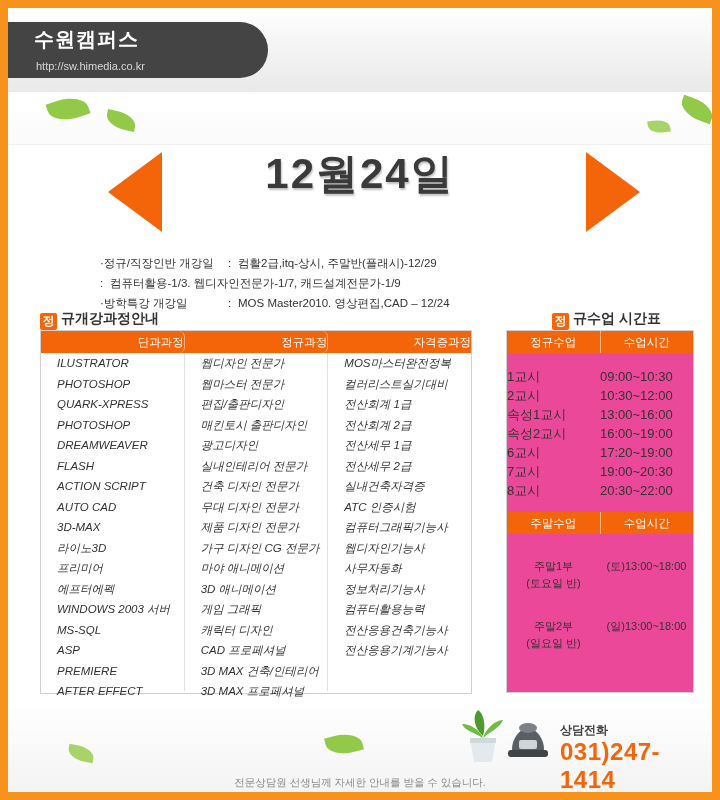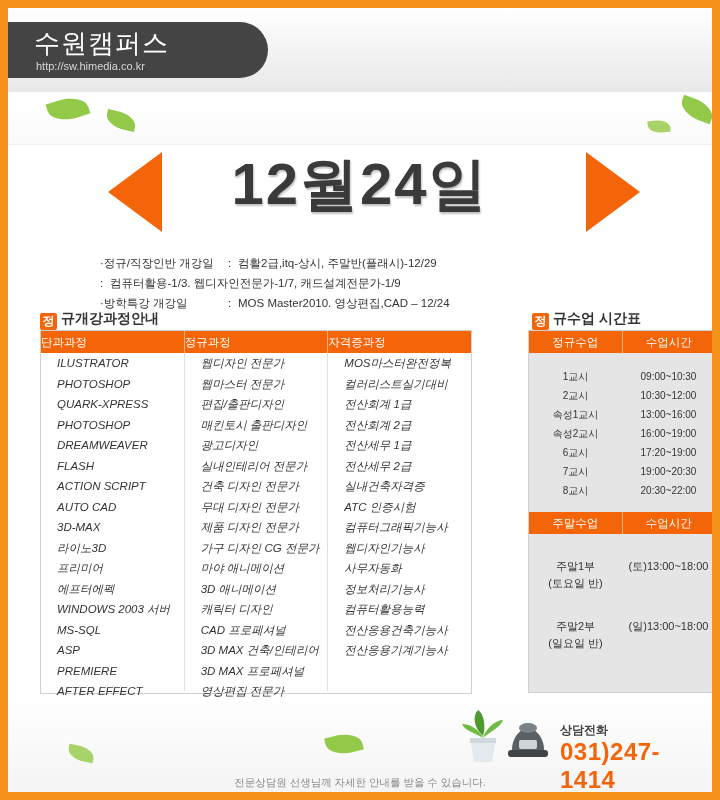--- a/index.html
+++ b/index.html
@@ -19,21 +19,21 @@
     position:absolute;left:0;top:0;width:704px;height:84px;
     background:linear-gradient(to bottom,#ffffff 0%,#f2f2f2 55%,#e9e9e9 100%);
   }
   .hdr-tab{
     position:absolute;left:0;top:14px;width:260px;height:56px;
     background:#444444;
     border-top-right-radius:30px;border-bottom-right-radius:30px;
   }
   .hdr-title{
     position:absolute;left:26px;top:18px;
-    color:#ffffff;font-size:26px;font-weight:normal;letter-spacing:1px;
+    color:#ffffff;font-size:20px;font-weight:bold;letter-spacing:1px;
   }
   .hdr-url{
     position:absolute;left:28px;top:52px;
     color:#d8d8d8;font-size:11px;
   }
   
   .leaf{position:absolute;background:#7dc242;border-radius:0 70% 0 70%;opacity:.95;}
   .leaf.l1{left:40px;top:90px;width:40px;height:22px;transform:rotate(-18deg);background:#8cc63f;}
   .leaf.l2{left:98px;top:104px;width:30px;height:17px;transform:rotate(12deg);background:#8cc63f;}
   .leaf.l3{left:672px;top:92px;width:34px;height:19px;transform:rotate(20deg);background:#8cc63f;}
@@ -54,70 +54,71 @@
     border-top:40px solid transparent;border-bottom:40px solid transparent;
     border-right:54px solid #f4650a;
   }
   .arrow-right{
     left:578px;
     border-top:40px solid transparent;border-bottom:40px solid transparent;
     border-left:54px solid #f4650a;
   }
   .hero-date{
     position:absolute;left:0;top:10px;width:704px;text-align:center;
-    font-size:58px;font-weight:bold;color:#3a3a3a;letter-spacing:2px;
+    font-size:42px;font-weight:bold;color:#3a3a3a;letter-spacing:2px;
     text-shadow:1px 2px 2px rgba(0,0,0,.25);
   }
   
   .notices{position:absolute;left:92px;top:246px;width:560px;}
   .notice-row{display:flex;font-size:11.5px;color:#333;line-height:18px;margin-bottom:2px;}
   .notice-label{width:128px;white-space:nowrap;}
   .notice-colon{width:10px;}
   .notice-text{flex:1;white-space:nowrap;}
   
   .sec-head{position:absolute;font-size:14px;font-weight:bold;color:#333;}
   .sec-head .badge{
     display:inline-block;background:#f4650a;color:#fff;
     width:17px;height:17px;line-height:17px;text-align:center;
     font-size:12px;border-radius:2px;margin-right:4px;vertical-align:-2px;
   }
   #head-left{left:32px;top:302px;}
-  #head-right{left:483px;top:302px;padding-left:41px;}
+  #head-right{left:503px;top:302px;padding-left:41px;}
   
   .ltable{
     position:absolute;left:32px;top:322px;width:430px;height:362px;
     border:1px solid #d0d0d0;background:#fff;
   }
   .ltable .thead{display:flex;height:22px;background:#f4650a;}
   .ltable .thead div{
-    flex:1;color:#fff;font-size:11.5px;text-align:left;line-height:22px;
+    flex:1;color:#fff;font-size:11.5px;text-align:right;line-height:22px;
     border-right:1px solid #ffb383;
+    border-radius:6px;
   }
   .ltable .thead div:last-child{border-right:none;}
   .lbody{display:flex;height:338px;}
   .lcol{
     flex:1;padding:0 0 0 16px;box-sizing:border-box;
     border-right:1px solid #e0e0e0;
     font-style:italic;
   }
   .lcol:last-child{border-right:none;}
   .lcol div{font-size:11.5px;color:#333;line-height:20.5px;white-space:nowrap;}
   
-  .rtable{position:absolute;left:520px;width:186px;border:1px solid #d0d0d0;background:#e5e5e5;}
+  .rtable{position:absolute;left:498px;width:186px;border:1px solid #d0d0d0;background:#ec4899;}
   #rtable1{top:322px;height:190px;}
   #rtable2{top:504px;height:180px;border-top:none;}
   .rhead{display:flex;height:22px;background:#f4650a;}
   .rhead div{
     flex:1;color:#fff;font-size:11.5px;text-align:center;line-height:22px;
     border-right:1px solid #ffb383;
   }
   .rhead div:last-child{border-right:none;}
   .rrow{display:flex;}
   .rrow div{
-    flex:1;font-size:10px;color:#333;text-align:center;line-height:19px;
+    flex:1;font-size:13px;color:#333;line-height:19px;
   }
   .rbody{padding-top:14px;}
   .rbody2{padding-top:24px;}
   .wrow{display:flex;margin-bottom:26px;}
   .wrow .wcell{flex:1;text-align:center;font-size:11px;color:#333;line-height:17px;}
   
   .footer{
     position:absolute;left:0;top:690px;width:704px;height:94px;
     background:linear-gradient(to bottom,#ffffff 0%,#f4f4f4 100%);
   }
@@ -218,20 +219,21 @@
         <div>편집/출판디자인</div>
         <div>매킨토시 출판디자인</div>
         <div>광고디자인</div>
         <div>실내인테리어 전문가</div>
         <div>건축 디자인 전문가</div>
         <div>무대 디자인 전문가</div>
         <div>제품 디자인 전문가</div>
         <div>가구 디자인 CG 전문가</div>
         <div>마야 애니메이션</div>
         <div>3D 애니메이션</div>
+        <div>게임 그래픽</div>
         <div>캐릭터 디자인</div>
         <div>CAD 프로페셔널</div>
         <div>3D MAX 건축/인테리어</div>
         <div>3D MAX 프로페셔널</div>
         <div>영상편집 전문가</div>
       </div>
       <div class="lcol">
         <div>MOS마스터완전정복</div>
         <div>컬러리스트실기대비</div>
         <div>전산회계 1급</div>

